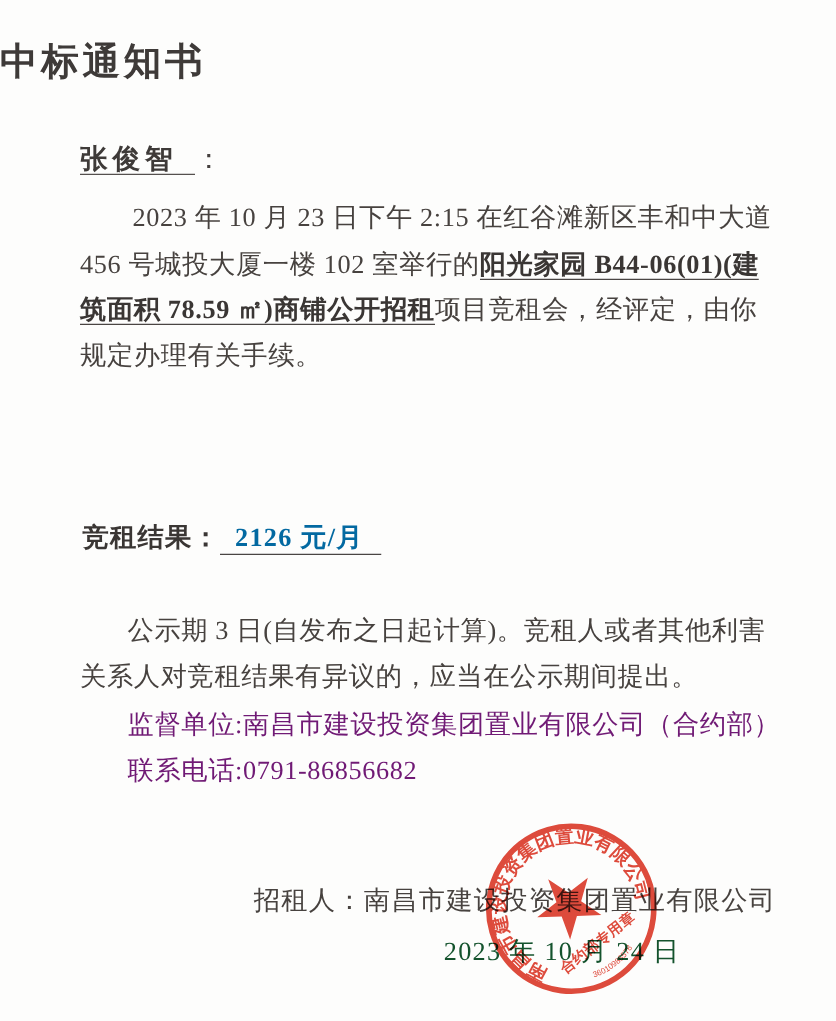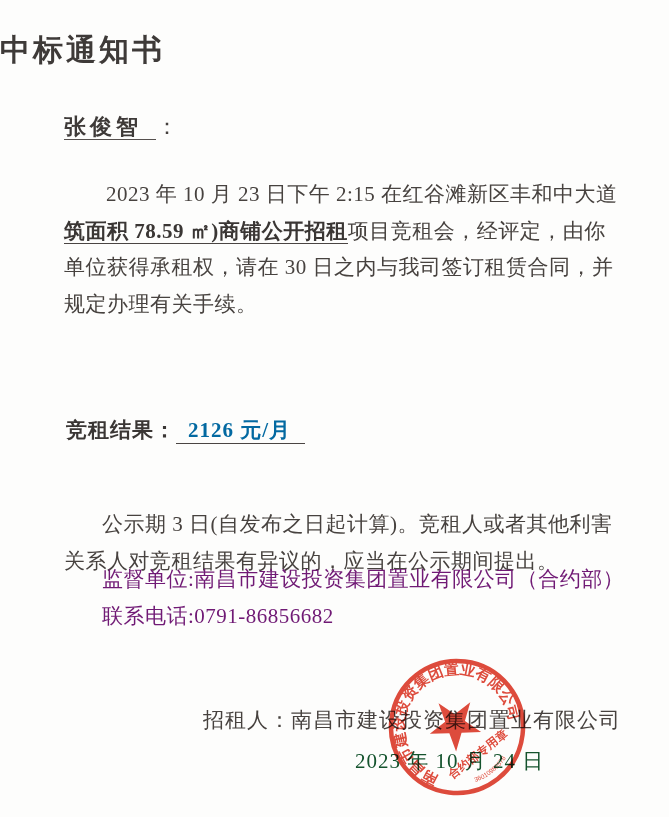--- a/index.html
+++ b/index.html
@@ -17,21 +17,21 @@
   }
   .recipient{
     left:64px;top:112px;font-size:22px;line-height:30px;white-space:nowrap;
   }
   .recipient .name{
     font-weight:700;letter-spacing:4px;color:#3e3a38;
     border-bottom:1.5px solid #55504e;padding-right:14px;
   }
   .para{
     left:64px;width:560px;font-size:21px;line-height:36.5px;
-    letter-spacing:0.5px;white-space:nowrap;color:#47423f;margin-top:20px;
+    letter-spacing:0.5px;white-space:nowrap;color:#47423f;
   }
   .p1{top:156px;}
   .p2{top:486px;}
   .indent{display:inline-block;width:42px;}
   .indent-sm{display:inline-block;width:38px;}
   .bu{
     font-weight:700;color:#39place3a38;color:#3a3634;
     border-bottom:1.5px solid #4a4543;
   }
   .result-line{
@@ -55,22 +55,22 @@
 </style>
 </head>
 <body>
 
 <div class="abs doc-title">中标通知书</div>
 
 <div class="abs recipient"><span class="name">张俊智</span><span>：</span></div>
 
 <div class="abs para p1">
   <div><span class="indent"></span><span>2023 年 10 月 23 日下午 2:15 在红谷滩新区丰和中大道</span></div>
+  <div><span>456 号城投大厦一楼 102 室举行的</span><span class="bu">阳光家园 B44-06(01)(建</span></div>
   <div><span class="bu">筑面积 78.59 ㎡)商铺公开招租</span><span>项目竞租会，经评定，由你</span></div>
-  <div><span>单位获得承租权，请在 30 日之内与我司签订租赁合同，并</span></div>
   <div><span>规定办理有关手续。</span></div>
 </div>
 
 <div class="abs result-line"><span class="label">竞租结果：</span><span class="value">2126 元/月</span></div>
 
 <div class="abs para p2">
   <div><span class="indent-sm"></span><span>公示期 3 日(自发布之日起计算)。竞租人或者其他利害</span></div>
   <div><span>关系人对竞租结果有异议的，应当在公示期间提出。</span></div>
 </div>
 

